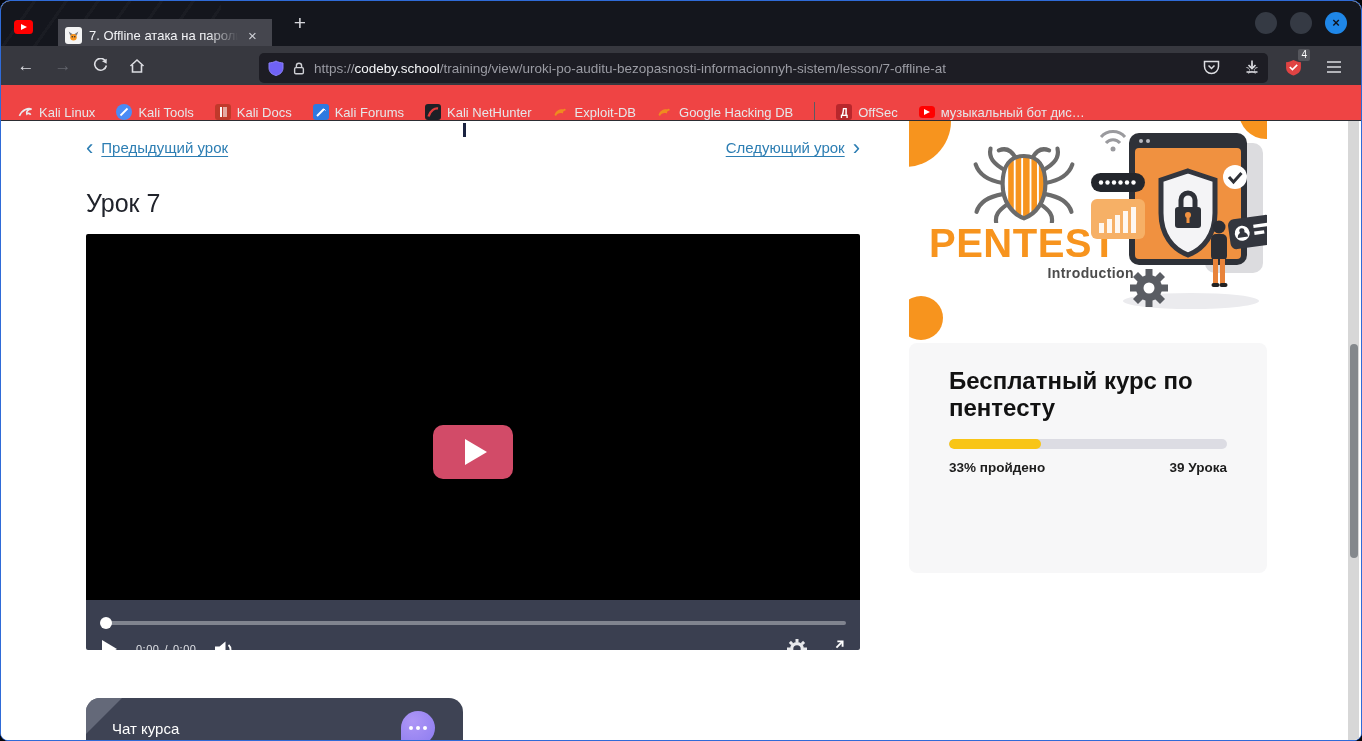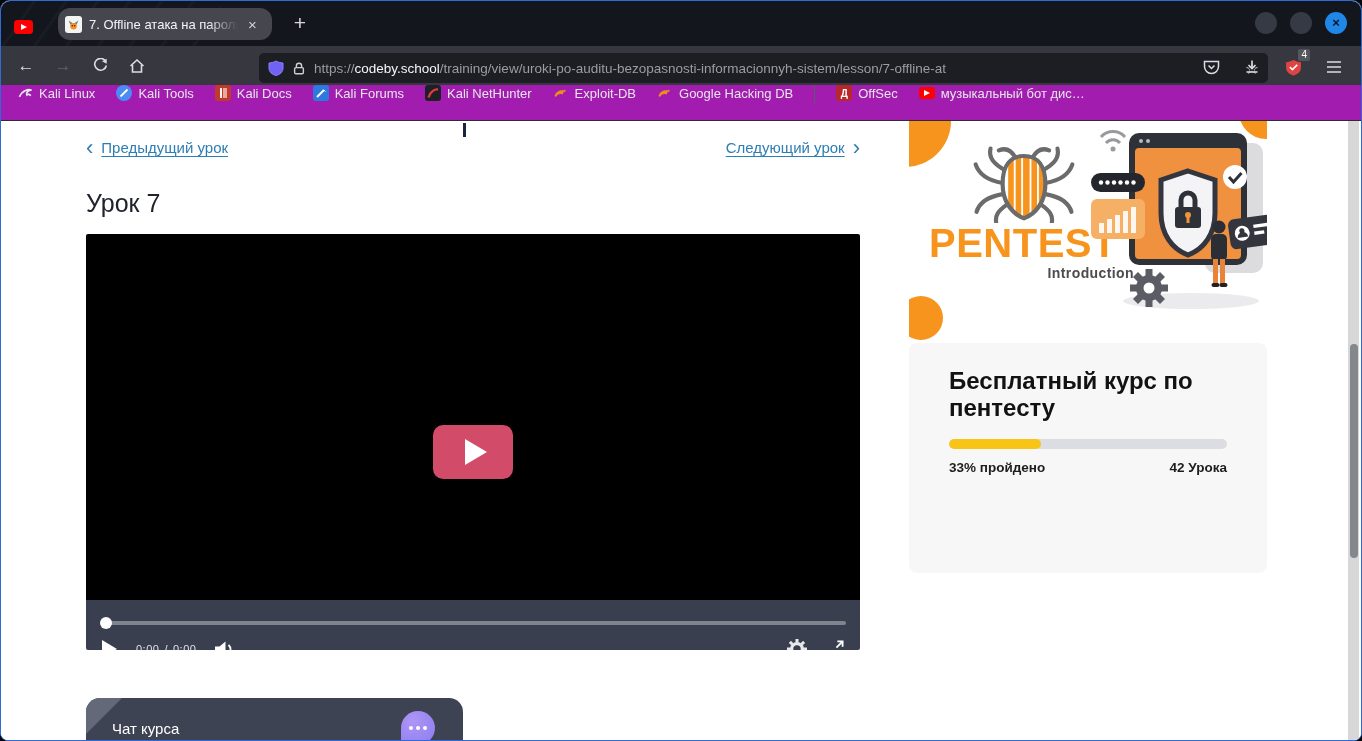--- a/index.html
+++ b/index.html
@@ -10,22 +10,22 @@
   
   .titlebar { position:absolute; left:0; top:0; right:0; height:45px; background:#14161d; }
   .titlebar .stripes { position:absolute; left:0; top:0; width:220px; height:45px;
       background:repeating-linear-gradient(125deg, rgba(255,255,255,0.05) 0 3px, transparent 3px 26px);
       opacity:.5; pointer-events:none; }
   .yt-badge { display:inline-flex; align-items:center; justify-content:center;
       width:19px; height:14px; background:#f00; border-radius:3.5px; }
   .yt-badge i { display:block; width:0; height:0; border-left:6px solid #fff;
       border-top:3.5px solid transparent; border-bottom:3.5px solid transparent; }
   .pinned-tab { position:absolute; left:13px; top:15px; }
-  .tab { position:absolute; left:57px; top:7px; width:214px; height:32px; background:#45464e;
-      border-radius:12px; display:flex; align-items:center; padding:0 7px; gap:7px; }
+  .tab { position:absolute; left:57px; top:18px; width:214px; height:32px; background:#45464e;
+      border-radius:0; display:flex; align-items:center; padding:0 7px; gap:7px; }
   .favicon { width:17px; height:17px; background:#f4f4f4; border-radius:3px; flex:0 0 auto;
       display:flex; align-items:center; justify-content:center; }
   .tab-title { color:#f3f4f7; font-size:13px; white-space:nowrap; overflow:hidden; width:152px;
       -webkit-mask-image:linear-gradient(90deg,#000 78%,transparent 98%);
       mask-image:linear-gradient(90deg,#000 78%,transparent 98%); }
   .tab-close { color:#cfd0d6; font-size:15px; line-height:15px; cursor:default; }
   .new-tab { position:absolute; left:286px; top:9px; color:#d5d6db; font-size:21px; font-weight:400;
       width:26px; height:26px; text-align:center; line-height:25px; border-radius:4px; }
   .win-controls { position:absolute; right:14px; top:11px; display:flex; gap:13px; }
   .win-btn { width:22px; height:22px; border-radius:50%; background:#353a44; }
@@ -46,22 +46,22 @@
       mask-image:linear-gradient(90deg,#000 88%,transparent 99%); }
   .url-text .host { color:#f5f6f8; }
   .star { color:#cfd0d5; font-size:16px; flex:0 0 auto; }
   .toolbar-right { position:absolute; right:12px; top:6px; display:flex; gap:11px; align-items:center; }
   .tb-icon { width:30px; height:30px; display:flex; align-items:center; justify-content:center;
       border-radius:4px; position:relative; }
   .ext-badge { position:absolute; right:-2px; top:-3px; background:#55565c; color:#fff;
       font-size:10px; line-height:12px; padding:0 3px; border-radius:2px; }
 
   
-  .bookmarks { position:absolute; left:0; top:84px; right:0; height:36px; background:#a21caf;
-      display:flex; align-items:flex-start; padding-left:16px; gap:21px; border-bottom:1px solid #2c2d33; }
+  .bookmarks { position:absolute; left:0; top:84px; right:0; height:36px; background:#ef4444;
+      display:flex; align-items:flex-end; padding-left:16px; gap:21px; border-bottom:1px solid #2c2d33; }
   .bm { display:flex; align-items:center; gap:6px; color:#e6e7ea; font-size:13px; white-space:nowrap; }
   .bm-sep { width:1px; height:18px; background:#5a5b63; }
   .bm-ico { width:16px; height:16px; display:inline-flex; align-items:center; justify-content:center;
       border-radius:3px; flex:0 0 auto; font-style:normal; }
   .ico-tools { background:#4b8bf5; border-radius:50%; }
   .ico-docs { background:#c0392b; }
   .ico-forums { background:#2e79e0; }
   .ico-nethunter { background:#1d2026; }
   .ico-offsec { background:#b8272c; color:#fff; font-size:10px; font-weight:700; }
 
@@ -478,21 +478,21 @@
       </svg>
     </div>
 
     <div class="course-card">
       <div class="card-title">Бесплатный курс по пентесту</div>
       <div class="pbar">
         <div class="pbar-fill" style="width: 33%;"></div>
       </div>
       <div class="plabels">
         <span>33% пройдено</span>
-        <span>42 Урока</span>
+        <span>39 Урока</span>
       </div>
     </div>
 
     <div class="scroll-track">
       <div class="scroll-thumb"></div>
     </div>
   </div>
 
 </div>
 

